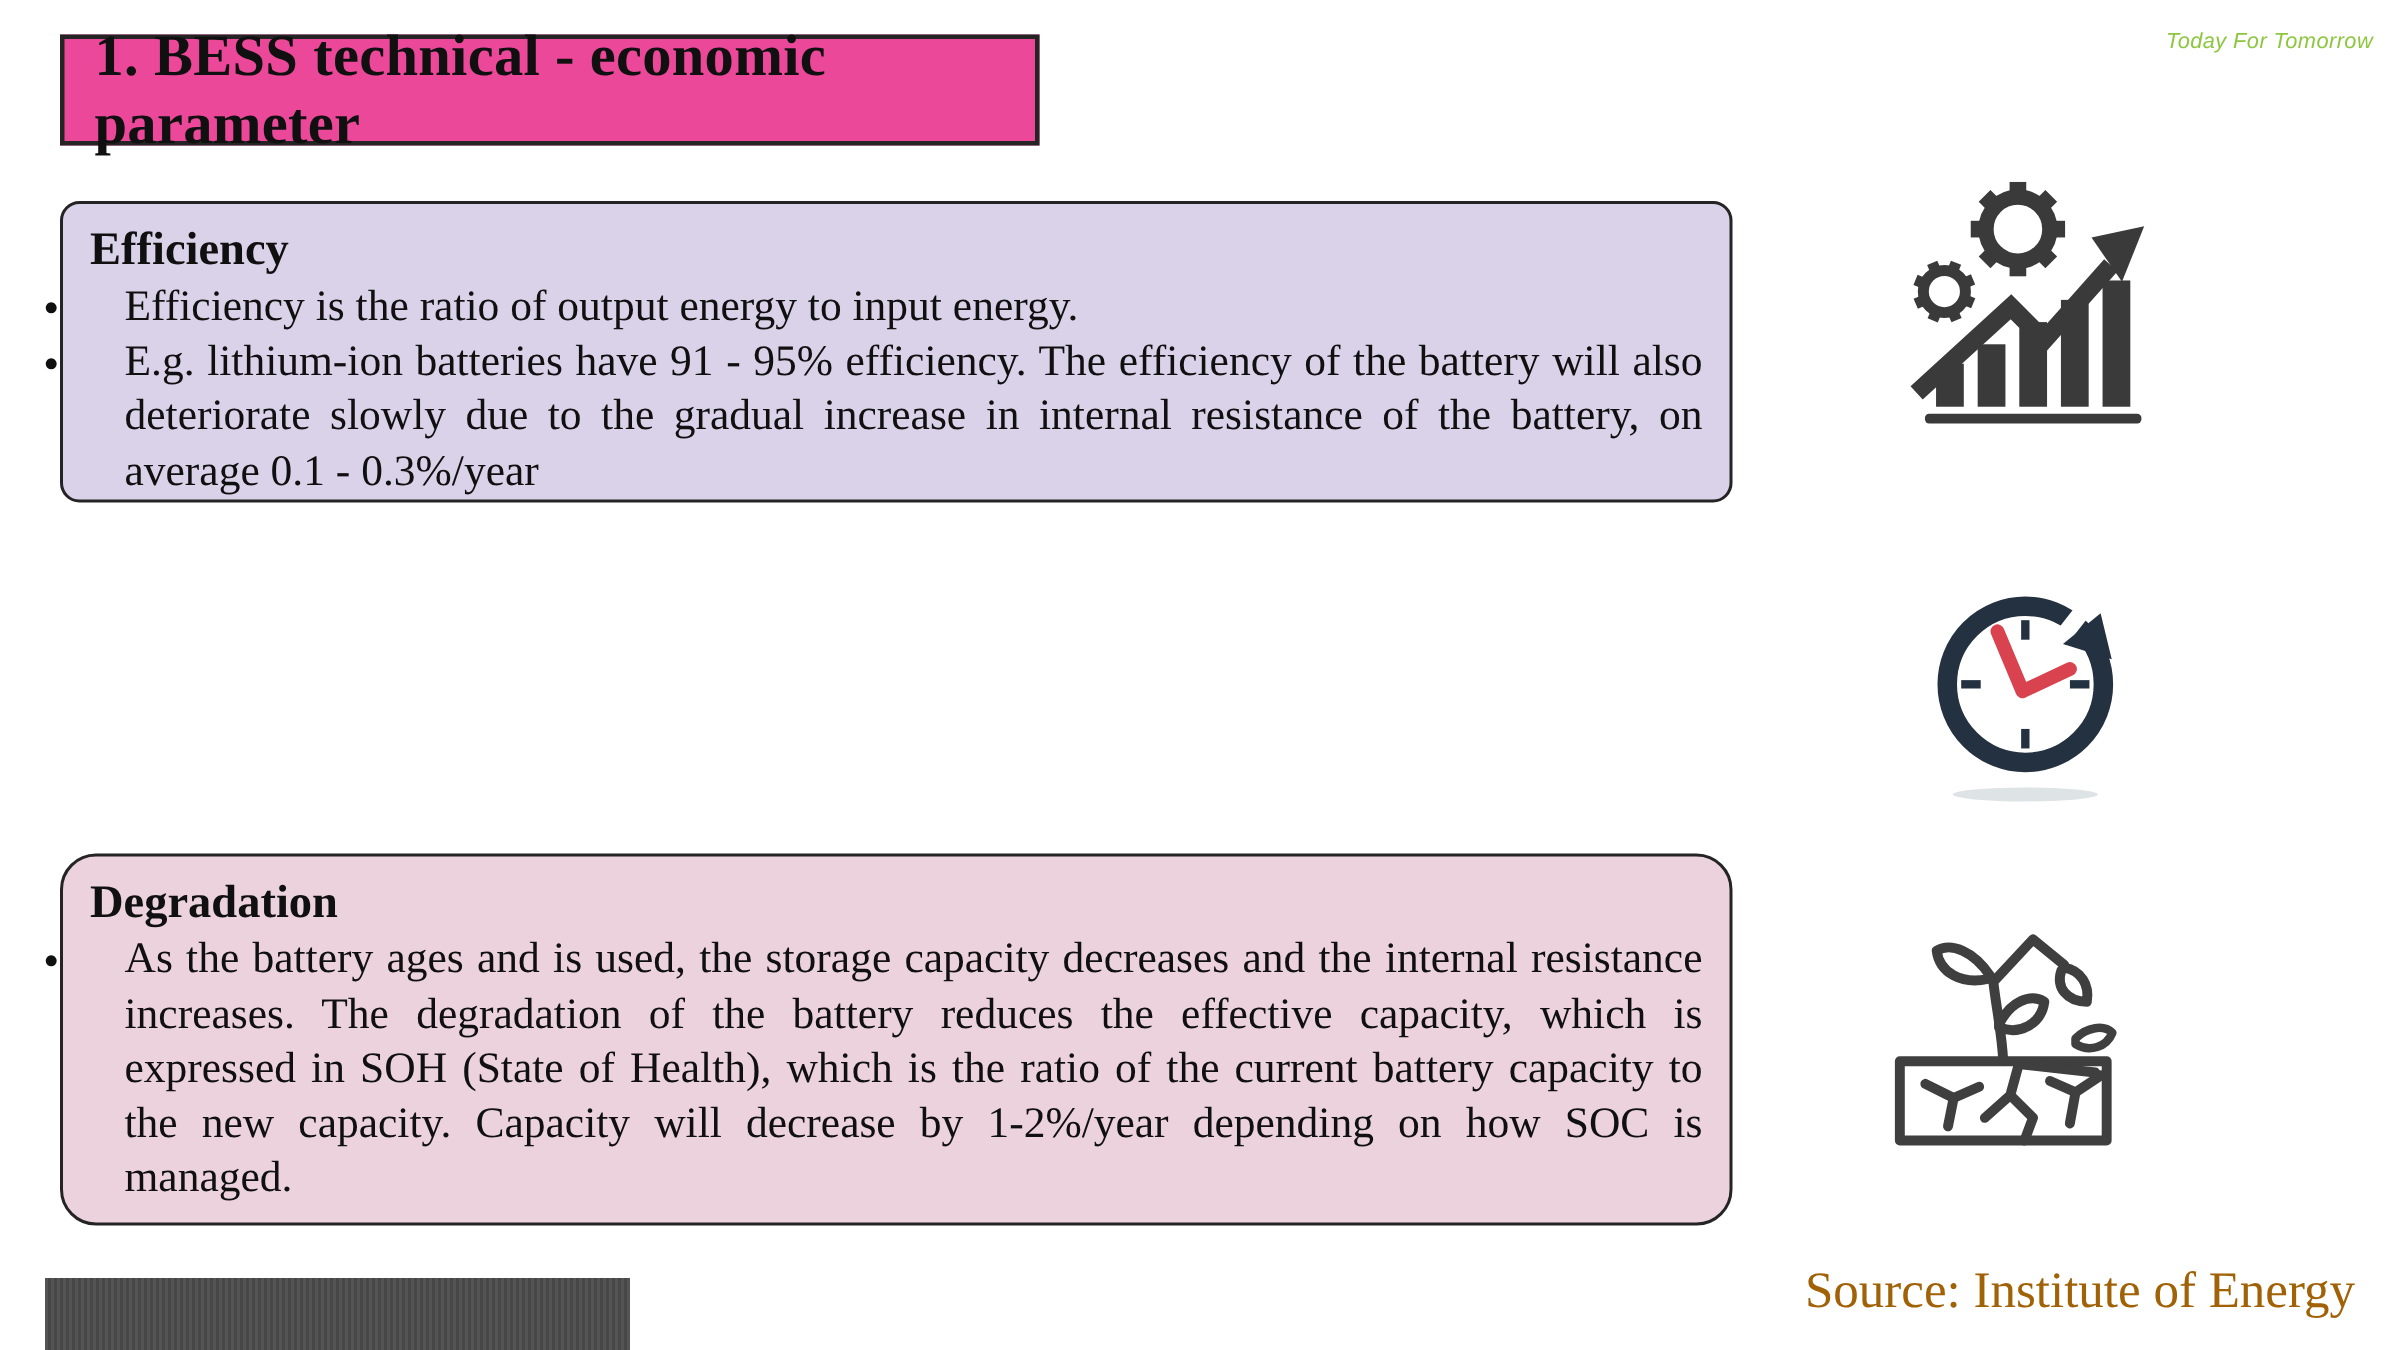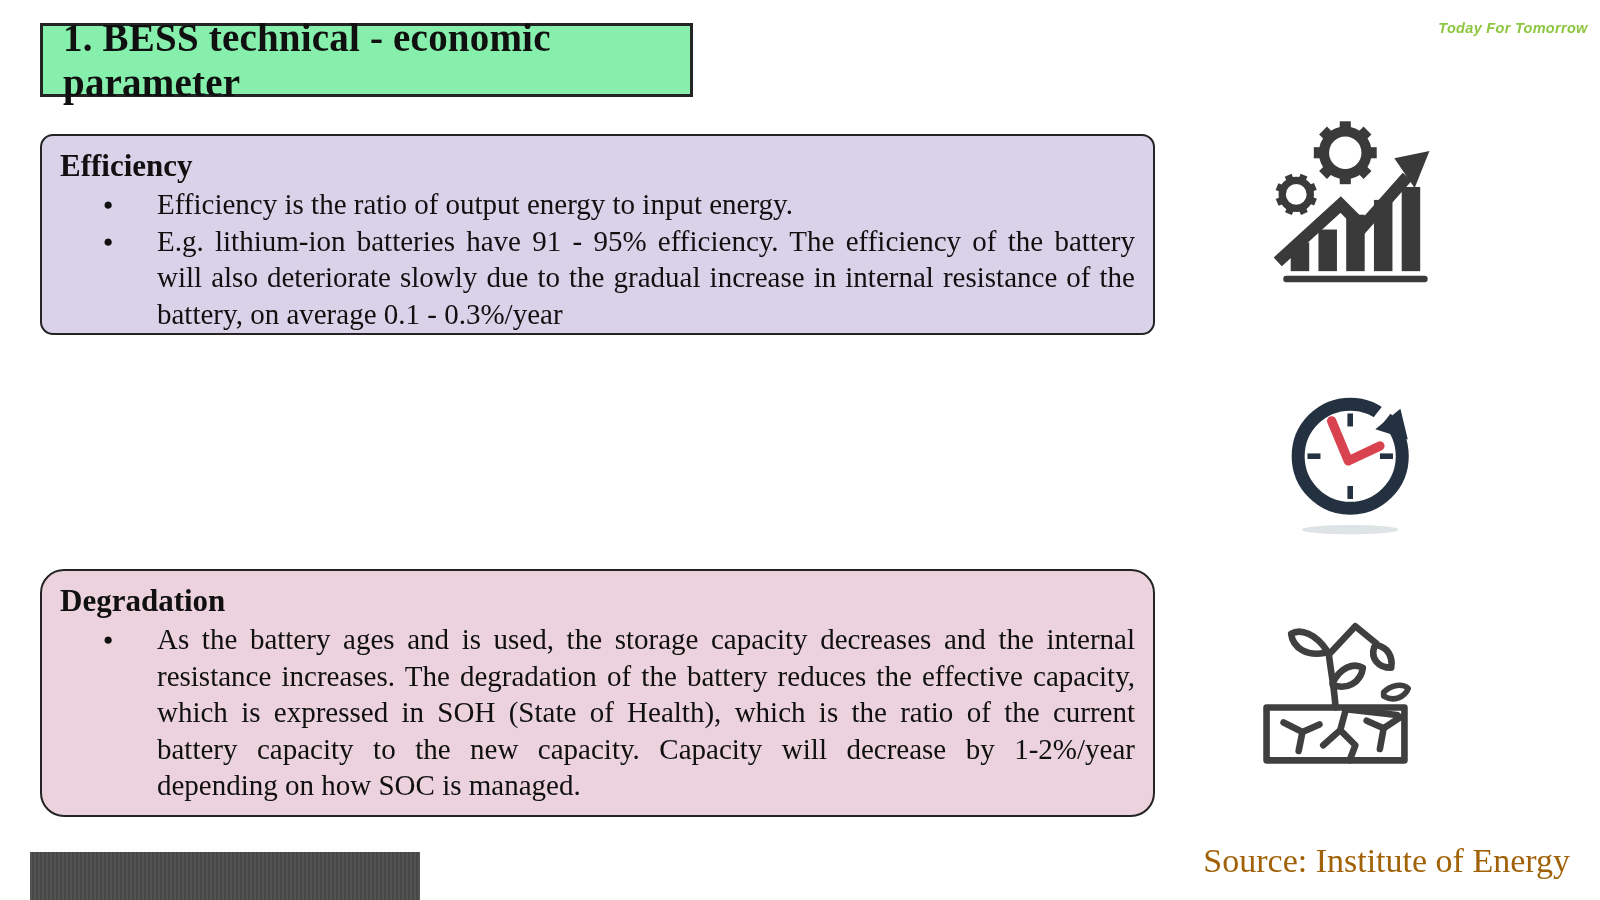--- a/index.html
+++ b/index.html
@@ -4,42 +4,42 @@
 <style>
   html,body { margin:0; padding:0; background:#888; }
   .slide {
     position:relative; width:1600px; height:900px; margin:0 auto;
     background:#ffffff; overflow:hidden;
     font-family:"Liberation Serif","DejaVu Serif",serif; color:#101010;
   }
   
   .title-box {
     position:absolute; left:40px; top:23px; width:653px; height:74px;
-    background:#86efac; border:3px solid #242424; box-sizing:border-box;
+    background:#ec4899; border:3px solid #242424; box-sizing:border-box;
     display:flex; align-items:center; padding-left:20px;
   }
   .title-box span { font-size:39px; font-weight:bold; letter-spacing:0.2px; }
   
   .logo { position:absolute; left:1438px; top:14px; width:150px; text-align:center; }
   .logo-name { display:flex; align-items:flex-end; justify-content:center; gap:2px; height:52px; }
   .logo-v svg { display:block; }
   .logo-rest { font-family:"Liberation Sans","DejaVu Sans",sans-serif; font-style:italic;
     font-weight:bold; color:#8dc63f; font-size:26px; letter-spacing:2px; padding-bottom:2px; }
   .logo-tagline { margin-top:6px; font-family:"Liberation Sans","DejaVu Sans",sans-serif;
-    font-style:italic; font-weight:bold; color:#8dc63f; font-size:14.5px; letter-spacing:0.3px; white-space:nowrap; }
+    font-style:italic; font-weight:normal; color:#8dc63f; font-size:14.5px; letter-spacing:0.3px; white-space:nowrap; }
   
   .panel {
     position:absolute; left:40px; width:1115px;
     border:2.5px solid #242424; box-sizing:border-box;
   }
   #panel-efficiency  { top:134px; height:201px; background:#d9d2e9;border-radius:13px; }
   #panel-lifespan    { top:372px; height:163px; background:#d2e0e3; }
   #panel-degradation { top:569px; height:248px; background:#ebd2dd;border-radius:24px; }
   .panel h3 { margin:11px 0 0 18px; font-size:31px; line-height:37px; font-weight:bold; }
-  .panel ul { margin:2px 0 0 0; padding:0 18px 0 115px; list-style:none; }
+  .panel ul { margin:2px 0 0 0; padding:0 18px 0 41px; list-style:none; }
   .panel li {
     position:relative; font-size:29px; line-height:36.5px;
     text-align:justify; text-align-last:left;
   }
   .panel li::before {
     content:"\25CF"; position:absolute; left:-54px; top:1px; font-size:17px;
   }
   
   .icon-abs { position:absolute; }
   #icon-growth { left:1250px; top:104px; }

